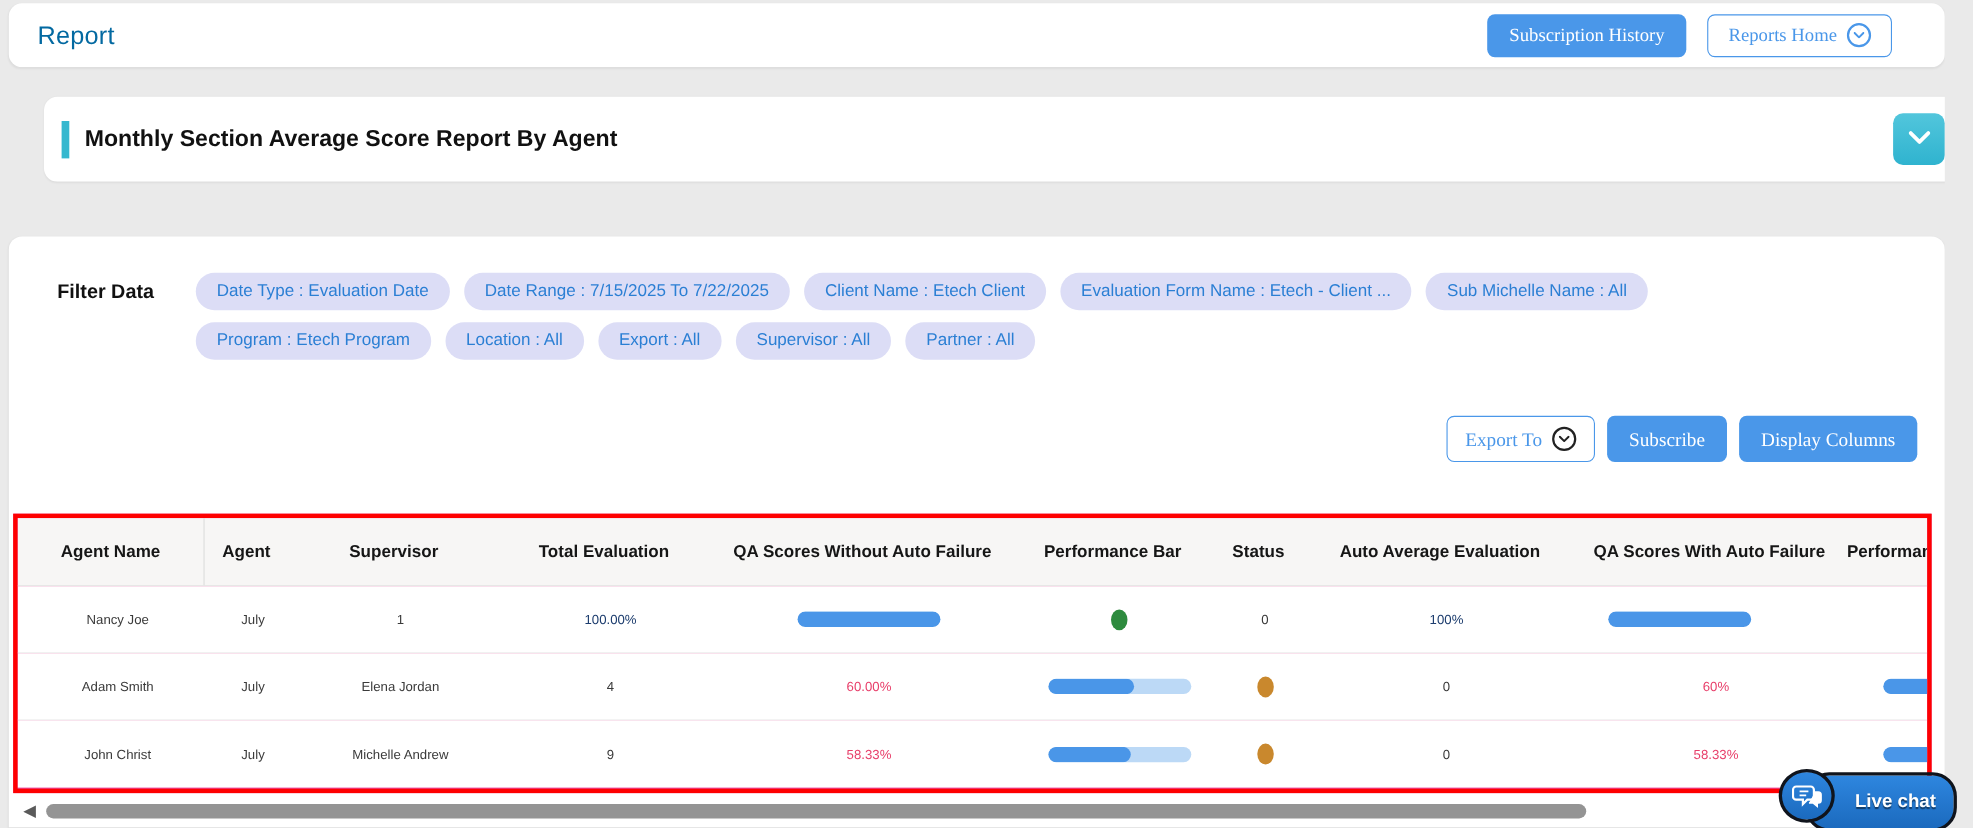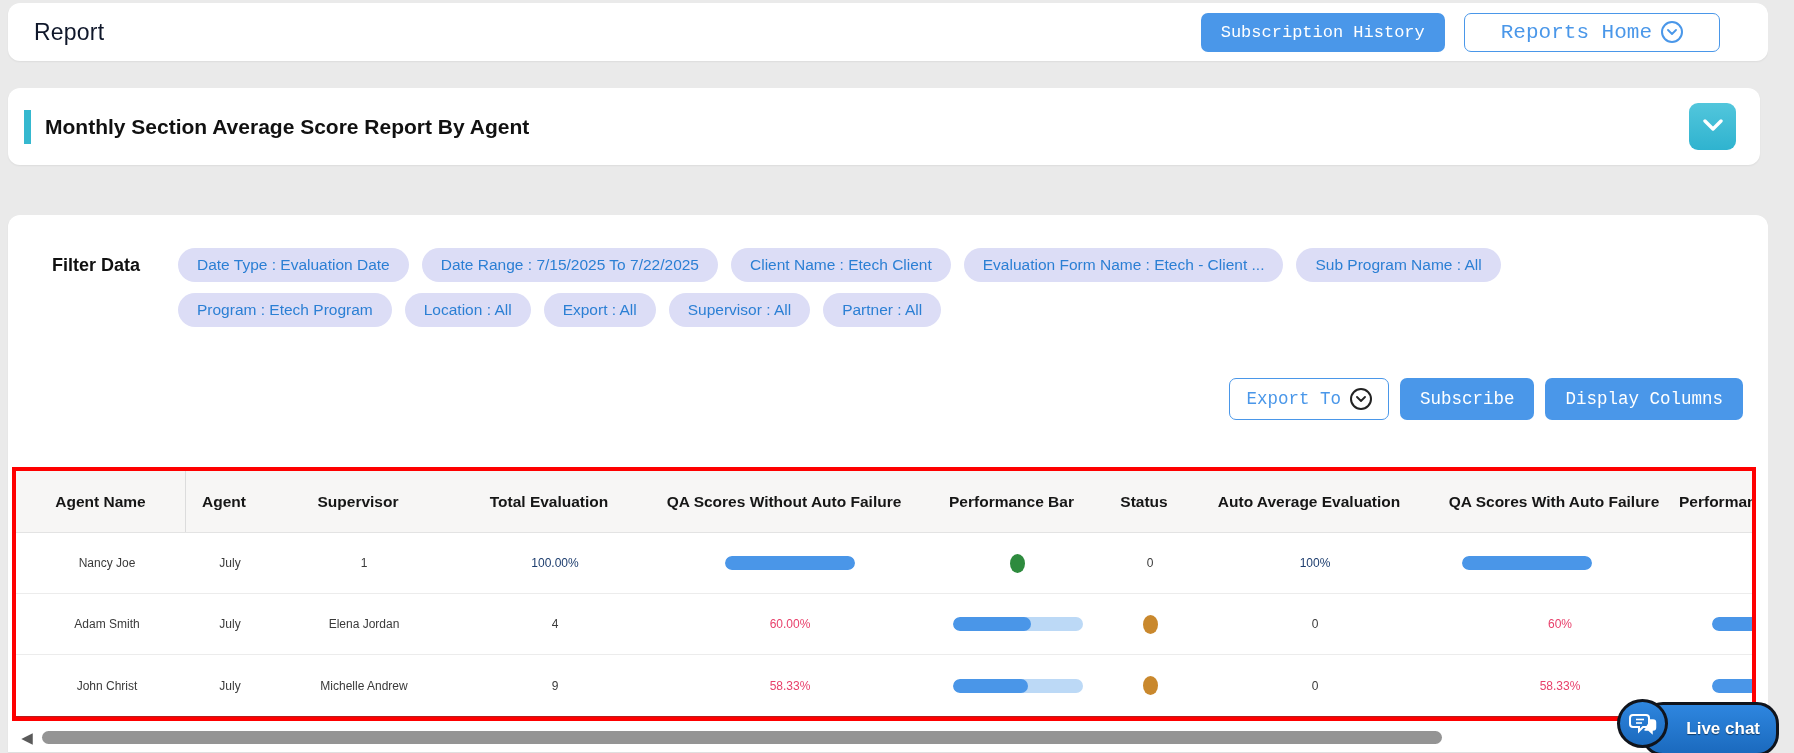--- a/index.html
+++ b/index.html
@@ -15,41 +15,41 @@
     position:absolute;
     background:#fff;
     border-radius:12px;
     left:8px;
     width:1760px;
     box-shadow:0 1px 2px rgba(0,0,0,0.06);
   }
 
   
   .topbar { top:3px; height:58px; display:flex; align-items:center; padding:0 26px; }
-  .page-title { font-size:23px; color:#0f172a; font-weight:400; letter-spacing:.2px; }
+  .page-title { font-size:23px; color:#0369a1; font-weight:400; letter-spacing:.2px; }
   .topbar-actions { margin-left:auto; display:flex; gap:19px; align-items:center; margin-right:22px; }
-  .btn { border:none; cursor:pointer; font-family:Liberation Mono, monospace; display:inline-flex; align-items:center; justify-content:center; gap:9px; }
+  .btn { border:none; cursor:pointer; font-family:Liberation Serif, serif; display:inline-flex; align-items:center; justify-content:center; gap:9px; }
   .btn-filled {
     background:var(--primary_blue); color:#fff; font-size:17px;
     border-radius:7px; padding:0 20px; height:39px;
   }
   .btn-outline {
-    background:#fff; color:var(--primary_blue); font-size:21px;
-    border:1px solid var(--primary_blue); border-radius:7px; padding:0 36px; height:39px;
+    background:#fff; color:var(--primary_blue); font-size:17px;
+    border:1px solid var(--primary_blue); border-radius:7px; padding:0 18px; height:39px;
   }
   .circle-chev {
     width:22px; height:22px; border-radius:50%; display:inline-flex;
     align-items:center; justify-content:center; flex:0 0 auto;
   }
   .circle-chev.blue { border:2px solid var(--primary_blue); color:var(--primary_blue); }
   .circle-chev.dark { border:2px solid #222; color:#222; }
   .chev-glyph { width:10px; height:6px; display:block; }
 
   
-  .report-card { top:88px; width:1752px; height:77px; display:flex; align-items:center; padding:0 24px 0 16px; }
+  .report-card { top:88px; width:1752px; height:77px; display:flex; align-items:center; padding:0 24px 0 16px;margin-left:32px; }
   .accent-bar { width:7px; height:34px; background:var(--teal_accent); margin-right:14px; flex:0 0 auto; }
   .report-title { font-size:21px; font-weight:bold; color:#111; }
   .expand-btn {
     margin-left:auto; width:47px; height:47px; border:none; border-radius:9px; cursor:pointer;
     background:linear-gradient(180deg,#52c6dc 0%,#2fb3cf 100%);
     display:flex; align-items:center; justify-content:center;
   }
 
   
   .main-card { top:215px; height:537px; border-radius:12px 12px 0 0; }
@@ -63,21 +63,21 @@
   }
 
   .toolbar { display:flex; justify-content:flex-end; gap:11px; padding:0 25px 0 0; margin-top:51px; }
   .toolbar .btn-filled { height:42px; font-size:17.5px; border-radius:7px; }
   .toolbar .btn-outline { height:42px; font-size:17.5px; border-radius:7px; padding:0 16px; }
 
   
   .table-annotated {
     position:absolute; left:4px; top:252px; width:1744px; height:254px;
     border:4px solid var(--annotation_red);
-    overflow:hidden; background:#b91c1c;
+    overflow:hidden; background:#ec4899;
   }
   .tgrid { display:grid; grid-template-columns:170px 76px 192px 190px 280px 175px 90px 240px 250px 1fr; }
   .thead { background:#f7f6f5; height:62px; border-bottom:1px solid #e3e3e3; }
   .th {
     display:flex; align-items:center; justify-content:center;
     font-size:15.5px; font-weight:bold; color:#161616; overflow:hidden; white-space:nowrap;
   }
   .th:first-child { border-right:1px solid #dcdcdc; }
   .trow { height:61px; border-bottom:1px solid #ececec; background:#fff; }
   .trow:last-child { border-bottom:none; }
@@ -157,21 +157,21 @@
 
 <div class="card main-card">
 
   <div class="filter-row">
     <div class="filter-label">Filter Data</div>
     <div class="chips-wrap">
       <span class="chip">Date Type : Evaluation Date</span>
       <span class="chip">Date Range : 7/15/2025 To 7/22/2025</span>
       <span class="chip">Client Name : Etech Client</span>
       <span class="chip">Evaluation Form Name : Etech - Client ...</span>
-      <span class="chip">Sub Program Name : All</span>
+      <span class="chip">Sub Michelle Name : All</span>
       <span class="chip">Program : Etech Program</span>
       <span class="chip">Location : All</span>
       <span class="chip">Export : All</span>
       <span class="chip">Supervisor : All</span>
       <span class="chip">Partner : All</span>
     </div>
   </div>
 
   <div class="toolbar">
     <button class="btn btn-outline">

